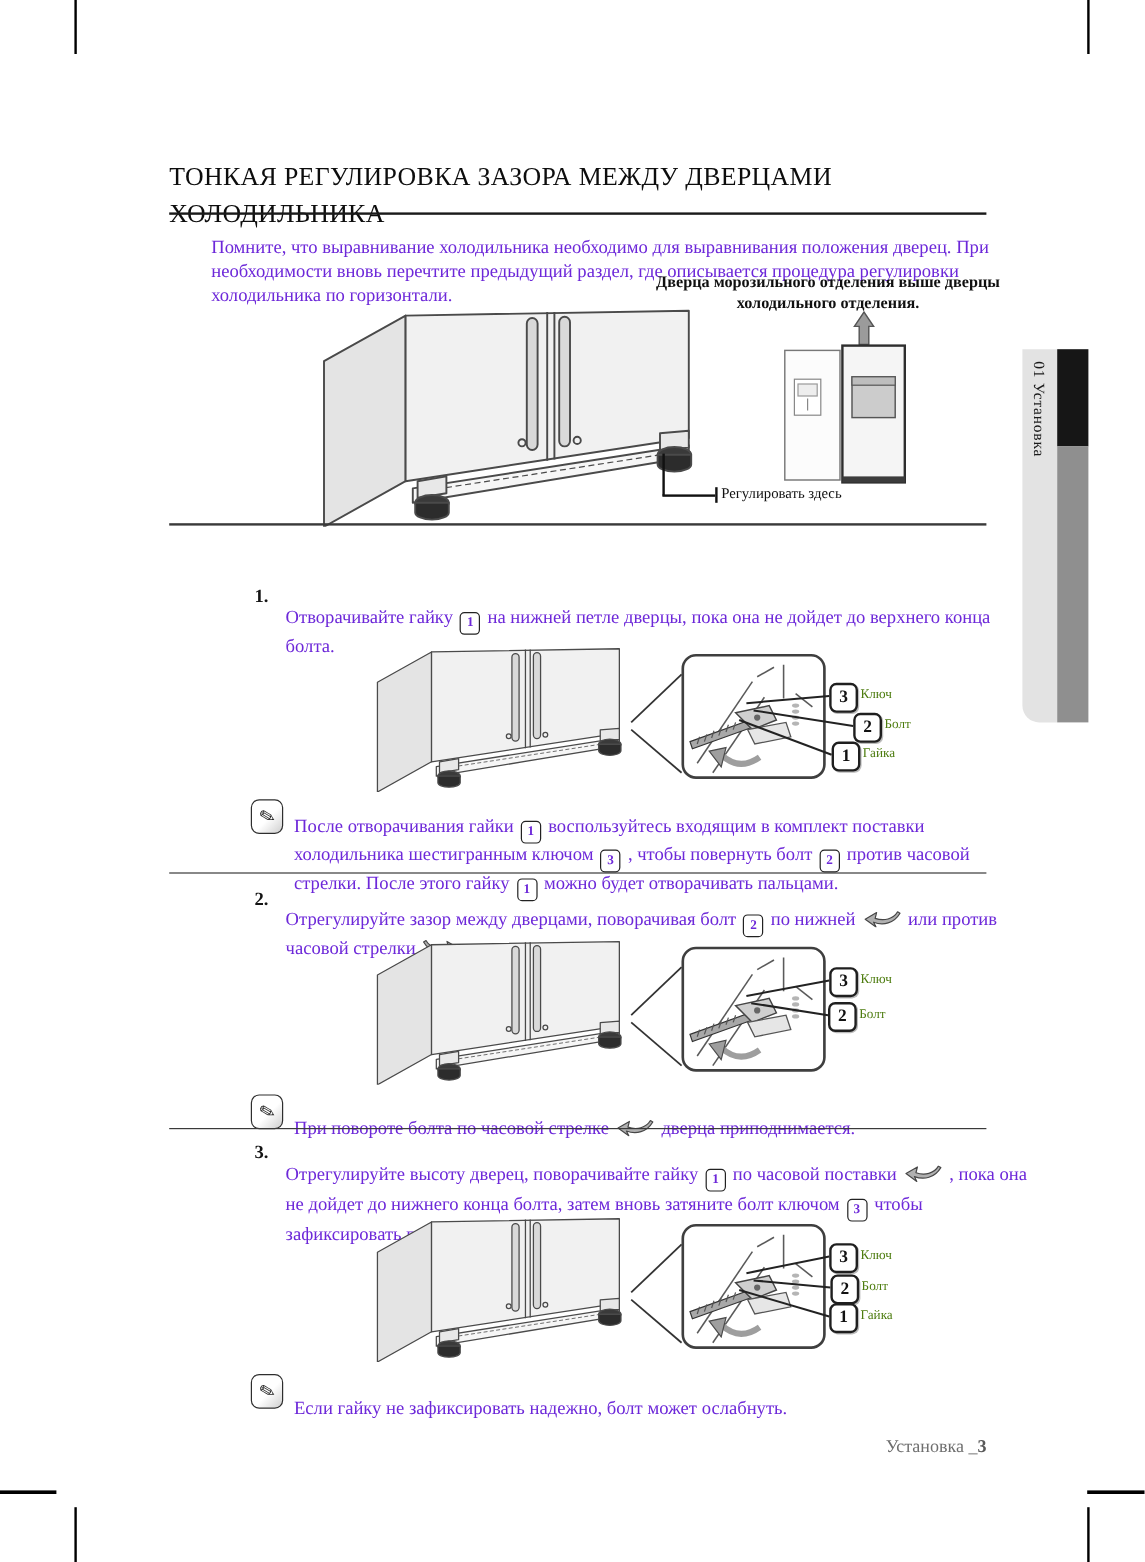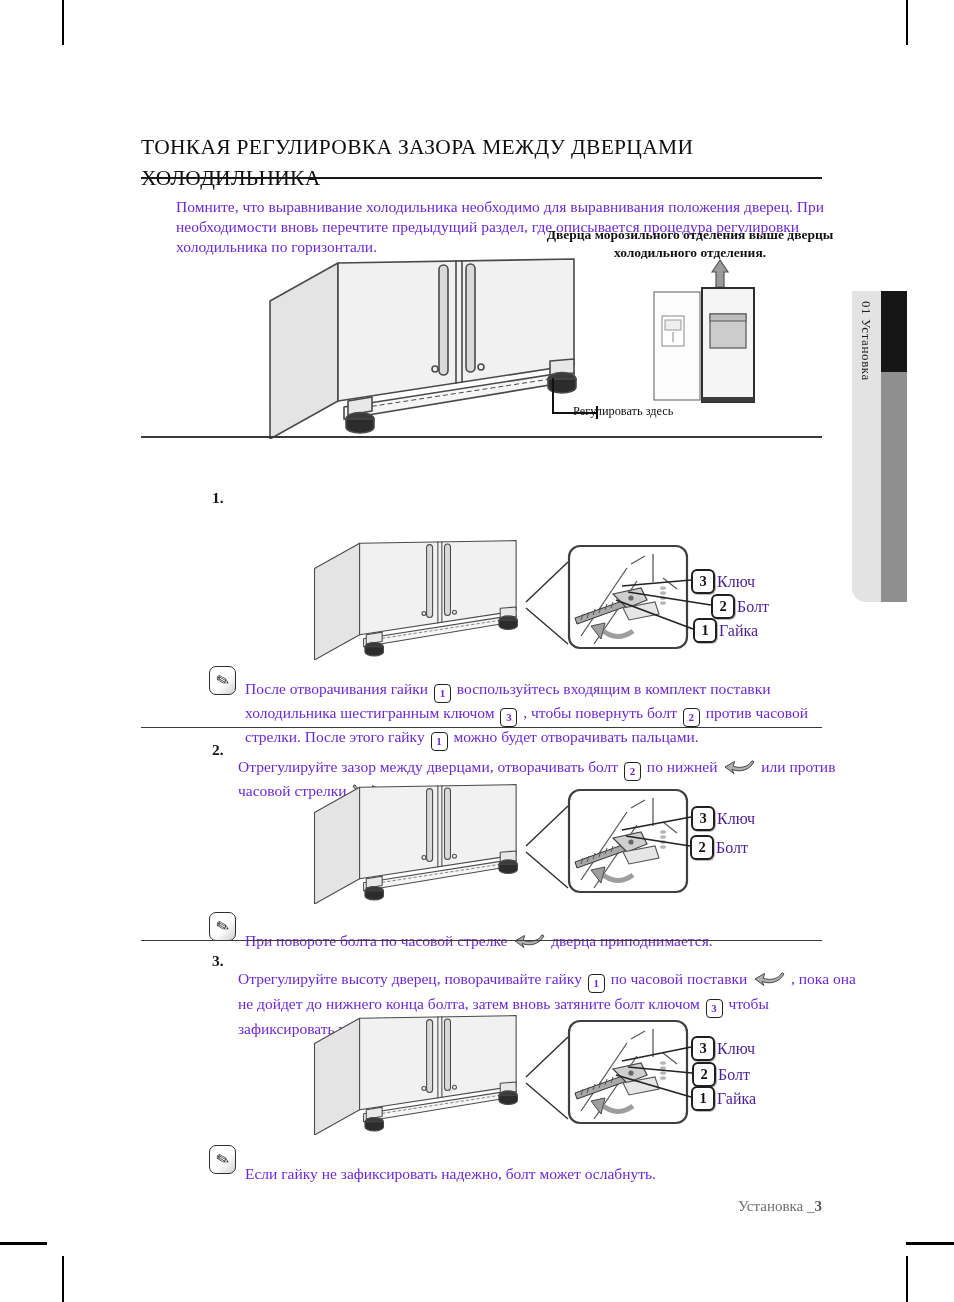--- a/index.html
+++ b/index.html
@@ -11,21 +11,21 @@
   .title{position:absolute;left:141px;top:118px;width:700px;font-size:21.5px;line-height:31px;
          letter-spacing:.3px;color:#0d0d0d;font-weight:400;}
   .title-rule{position:absolute;left:141px;top:177px;width:681px;height:2px;background:#1a1a1a;}
   
   .txt{position:absolute;font-size:15.5px;line-height:20px;color:#6d28d9;}
   .stepnum{position:absolute;font-size:15.5px;font-weight:bold;color:#141414;}
   .rule{position:absolute;left:141px;height:1.4px;background:#3a3a3a;width:681px;}
   
   .fig-caption{position:absolute;left:545px;top:226px;width:290px;text-align:center;
                font-weight:bold;font-size:13.5px;line-height:17.5px;color:#101010;}
-  .pointer-label{position:absolute;left:573px;top:404px;font-size:12.3px;color:#111;}
+  .pointer-label{position:absolute;left:601px;top:404px;font-size:12.3px;color:#111;}
   .lead{position:absolute;background:#111;}
   
   .tab-light{position:absolute;left:852px;top:291px;width:29px;height:311px;background:#e3e3e3;
              border-radius:0 0 0 14px;}
   .tab-text{position:absolute;left:6px;top:10px;writing-mode:vertical-rl;font-size:13px;
             letter-spacing:.6px;color:#1a1a1a;white-space:nowrap;}
   .tab-dark{position:absolute;left:881px;top:291px;width:26px;height:81px;background:#161616;}
   .tab-gray{position:absolute;left:881px;top:372px;width:26px;height:230px;background:#8f8f8f;}
   
   .ibadge{display:inline-flex;align-items:center;justify-content:center;width:15px;height:17px;
@@ -39,21 +39,21 @@
              background:linear-gradient(135deg,#ffffff 55%,#cfcfcf 100%);
              display:flex;align-items:center;justify-content:center;}
   .note-icon .glyph{font-size:16px;transform:rotate(-15deg);color:#222;
                     font-family:"DejaVu Sans", sans-serif;}
   
   .figrow{position:absolute;left:270px;width:555px;height:140px;}
   .figrow svg.rowart{position:absolute;left:0;top:0;width:555px;height:140px;}
   .co-badge{position:absolute;width:20px;height:21px;border:2px solid #1f1f1f;border-radius:6px;
             background:#fff;display:flex;align-items:center;justify-content:center;
             font-size:14.5px;font-weight:bold;color:#111;box-shadow:1px 1px 0 #bbb;}
-  .co-label{position:absolute;font-size:16px;color:#4c1d95;white-space:nowrap;}
+  .co-label{position:absolute;font-size:11px;color:#4d7c0f;white-space:nowrap;}
   
   .footer{position:absolute;left:560px;top:1198px;width:262px;text-align:right;font-size:15px;
           color:#6e6e6e;}
   .footer b{color:#585858;}
 </style>
 </head>
 <body>
 
 <div class="page">
 
@@ -161,20 +161,21 @@
   </svg>
   <div class="lead" style="left:552px;top:378px;width:1.6px;height:35px;"></div>
   <div class="lead" style="left:552px;top:412px;width:44px;height:1.6px;"></div>
   <div class="lead" style="left:596px;top:406px;width:1.6px;height:13px;"></div>
   <span class="pointer-label">Регулировать здесь</span>
 
   <div class="rule" style="top:436px;height:1.8px;"></div>
 
 
   <span class="stepnum" style="left:212px;top:489px;">1.</span>
+  <p class="txt" style="left:238px;top:489px;width:600px;"><span>Отворачивайте гайку </span><span class="ibadge">1</span><span> на нижней петле дверцы, пока она не дойдет до верхнего конца болта.</span></p>
 
   <div class="figrow" style="top:528px;">
     <svg class="rowart" viewBox="0 0 555 140">
       <use href="#fridge-bottom" x="8" y="6" width="272" height="126" preserveAspectRatio="none"></use>
       <g stroke="#333" stroke-width="1.5">
         <line x1="256" y1="74" x2="298" y2="34"></line>
         <line x1="256" y1="80" x2="298" y2="116"></line>
       </g>
       <use href="#hinge-panel" x="297" y="16" width="122" height="106"></use>
       <g stroke="#222" stroke-width="1.7">
@@ -192,21 +193,21 @@
   </div>
 
   <span class="note-icon" style="left:209px;top:666px;">
       <span class="glyph">✎</span>
     </span>
   <p class="txt" style="left:245px;top:663px;width:598px;line-height:20.5px;"><span>После отворачивания гайки </span><span class="ibadge">1</span><span> воспользуйтесь входящим в комплект поставки холодильника шестигранным ключом </span><span class="ibadge">3</span><span> , чтобы повернуть болт </span><span class="ibadge">2</span><span> против часовой стрелки. После этого гайку </span><span class="ibadge">1</span><span> можно будет отворачивать пальцами.</span></p>
 
   <div class="rule" style="top:727px;"></div>
 
   <span class="stepnum" style="left:212px;top:741px;">2.</span>
-  <p class="txt" style="left:238px;top:741px;width:612px;"><span>Отрегулируйте зазор между дверцами, отворачивать болт </span><span class="ibadge">2</span><span> по нижней </span><span class="arrow-wrap"><svg viewBox="0 0 32 14">
+  <p class="txt" style="left:238px;top:741px;width:612px;"><span>Отрегулируйте зазор между дверцами, поворачивая болт </span><span class="ibadge">2</span><span> по нижней </span><span class="arrow-wrap"><svg viewBox="0 0 32 14">
           <use href="#arr-l"></use>
         </svg></span><span> или против часовой стрелки </span><span class="arrow-wrap"><svg viewBox="0 0 32 14">
           <use href="#arr-r"></use>
         </svg></span><span>.</span></p>
 
   <div class="figrow" style="top:772px;">
     <svg class="rowart" viewBox="0 0 555 140">
       <use href="#fridge-bottom" x="8" y="6" width="272" height="126" preserveAspectRatio="none"></use>
       <g stroke="#333" stroke-width="1.5">
         <line x1="256" y1="74" x2="298" y2="34"></line>

